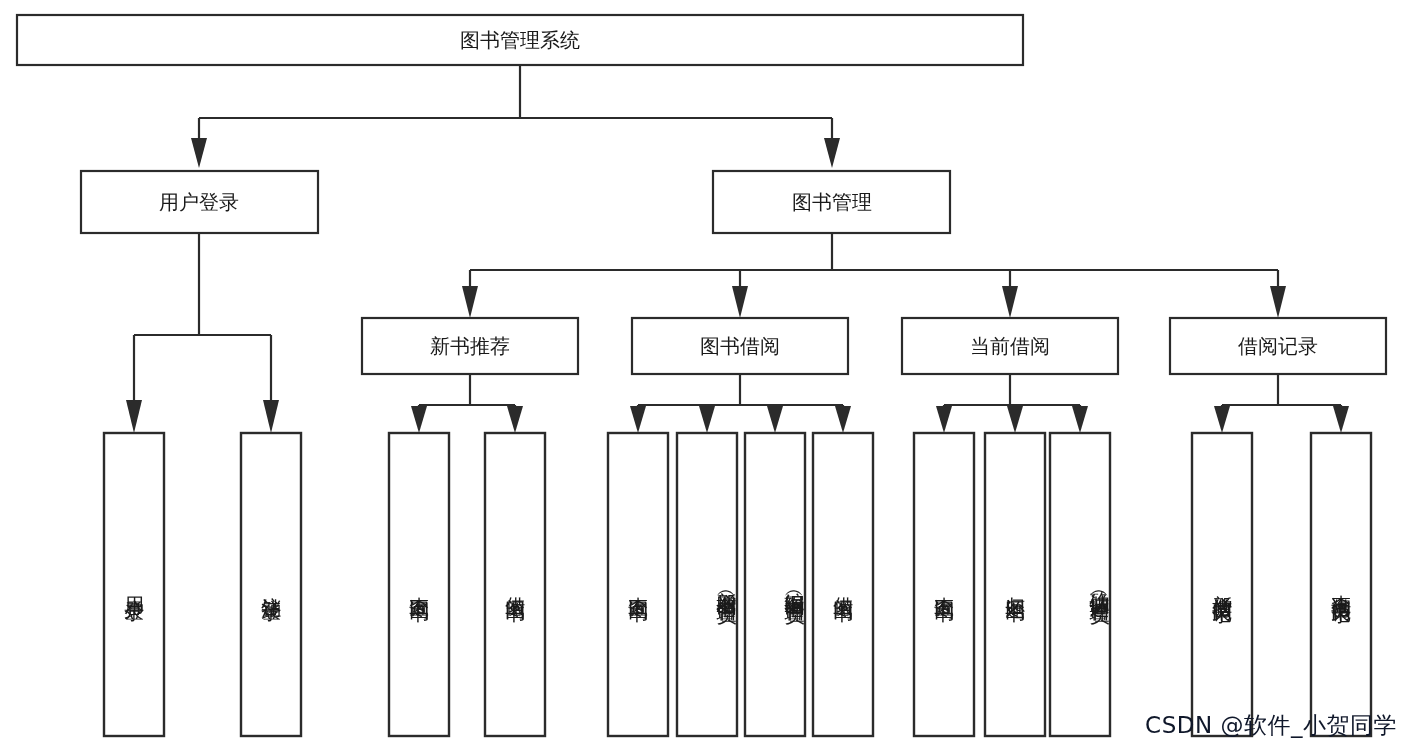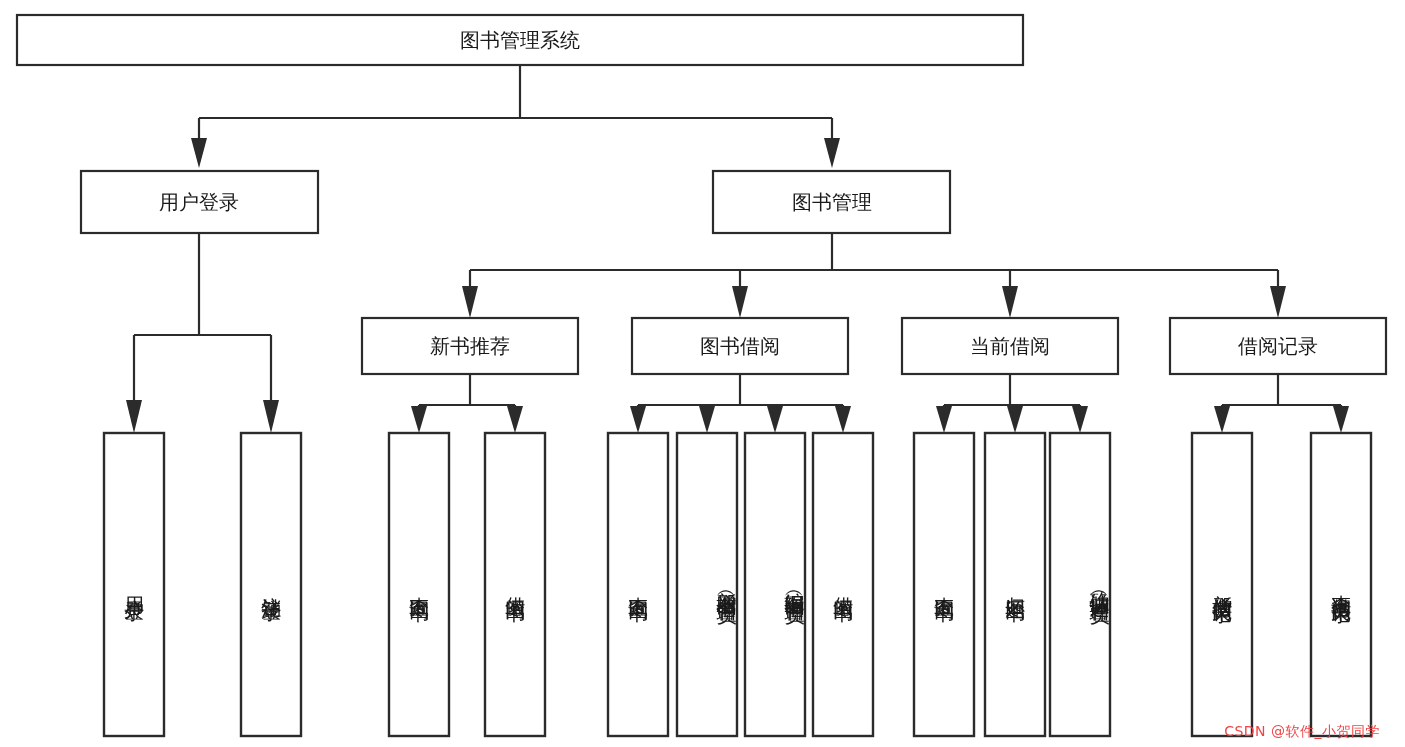--- a/index.html
+++ b/index.html
@@ -65,25 +65,25 @@
     font-size: 20px;
     line-height: 1.08;
     letter-spacing: 2px;
     color: #1a1a1a;
     white-space: pre-wrap;
     pointer-events: none;
     text-align: center;
   }
   .watermark {
     position: absolute;
-    right: 25px;
+    right: 8px;
     bottom: 6px;
     font-family: "DejaVu Sans", "Liberation Sans", sans-serif;
-    font-size: 14px;
-    color: #ef4444;
+    font-size: 23px;
+    color: #0f172a;
     white-space: nowrap;
     letter-spacing: 0.5px;
   }
 </style>
 </head>
 <body>
 
 <div id="diagram-root">
 
   <svg class="diagram-canvas" viewBox="0 0 1405 747">

